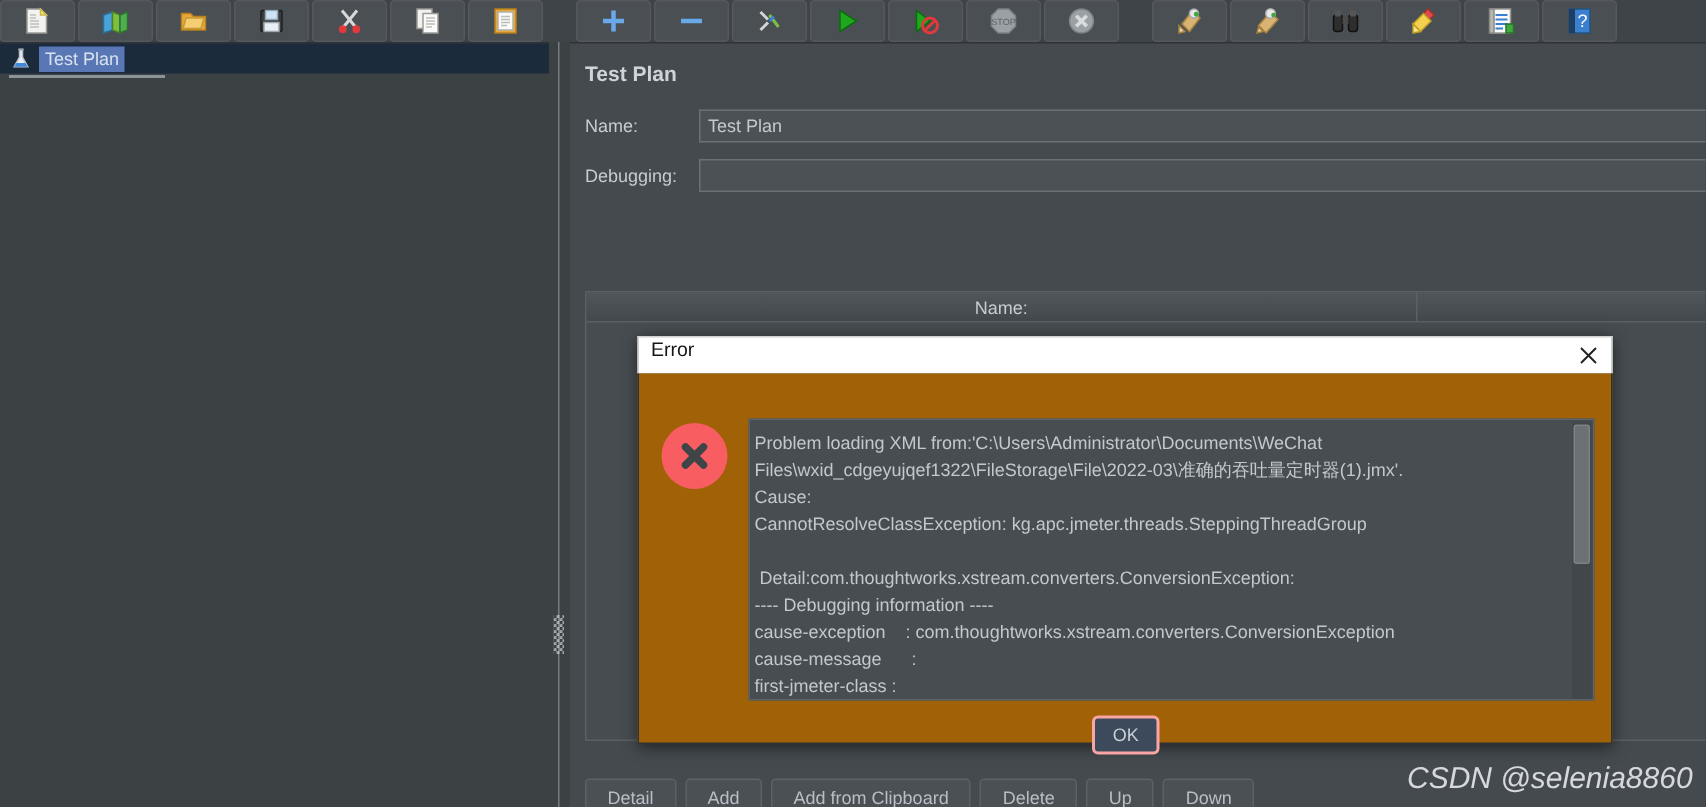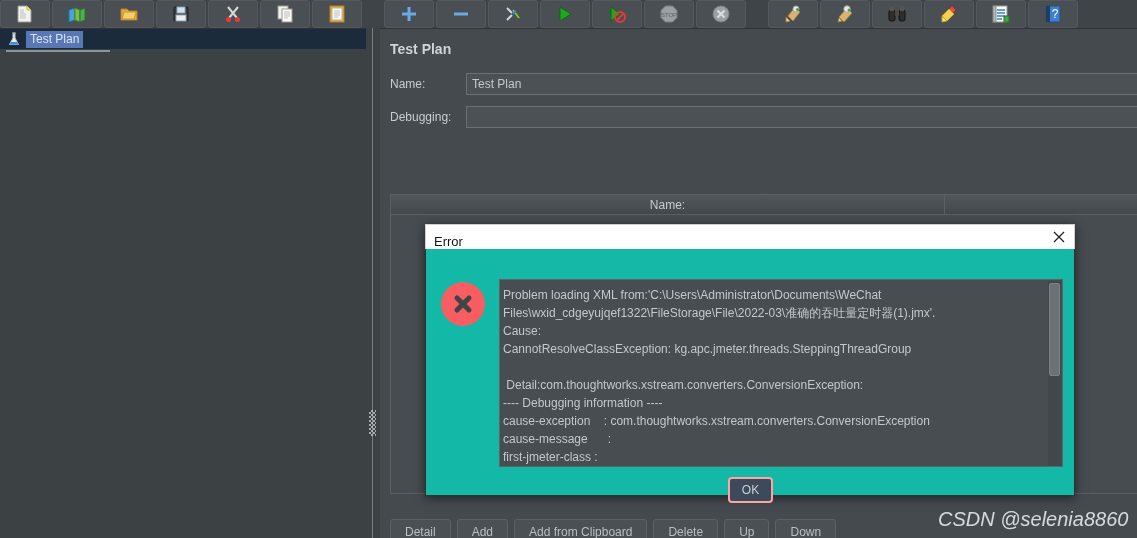--- a/index.html
+++ b/index.html
@@ -163,38 +163,38 @@
 
   
   #error-dialog {
     position: absolute; left: 425px; top: 224px;
     width: 650px; height: 272px;
     background: #3f4447;
     box-shadow: 0 2px 10px rgba(0,0,0,.55);
   }
   #dlg-titlebar {
     height: 25px; background: #ffffff;
-    display: flex; align-items: flex-end;
+    display: flex; align-items: flex-start;
     border: 1px solid #d0d0d0;
     border-bottom: none;
     gap: 43px;
   }
   #dlg-title {
     font-size: 13px; color: #151515;
     padding-left: 8px; flex: 1;
   }
   #dlg-close {
     width: 30px; height: 24px;
     display: flex; align-items: center; justify-content: center;
     cursor: pointer; color: #222;
   }
   #dlg-body {
     position: absolute; left: 0; top: 25px;
     width: 650px; height: 247px;
-    background: #14b8a6;
+    background: #a16207;
     border: 1px solid #2e3235;
     border-top: none;
   }
   #err-icon {
     position: absolute; left: 15px; top: 33px;
     width: 44px; height: 44px; border-radius: 50%;
     background: #f85d62;
     display: flex; align-items: center; justify-content: center;
   }
   #err-text-area {

